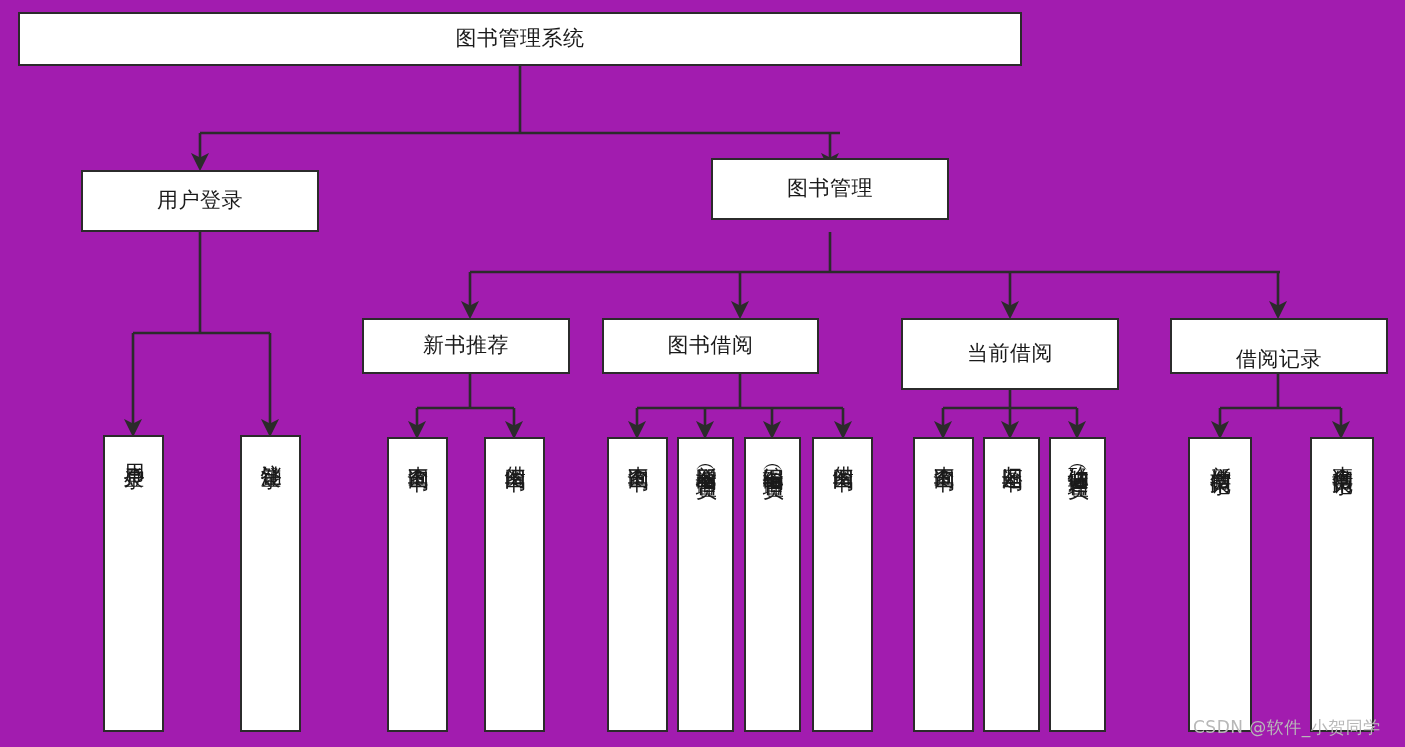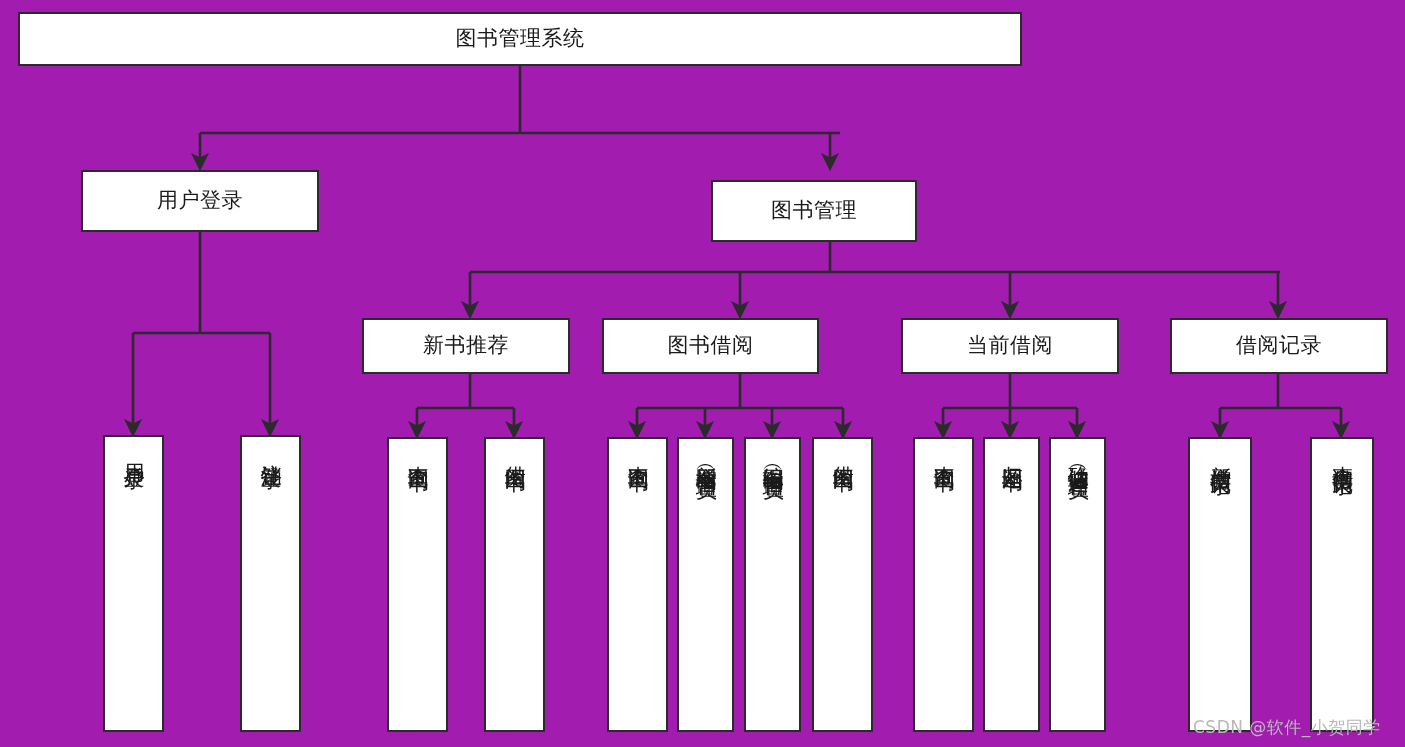--- a/index.html
+++ b/index.html
@@ -140,34 +140,34 @@
     </g>
   </svg>
 
   <div class="node horiz" style="left:18px; top:12px; width:1004px; height:54px;">
     <span class="label">图书管理系统</span>
   </div>
 
   <div class="node horiz" style="left:81px; top:170px; width:238px; height:62px;">
     <span class="label">用户登录</span>
   </div>
-  <div class="node horiz" style="left:711px; top:180px; width:206px; height:62px;">
+  <div class="node horiz" style="left:711px; top:158px; width:238px; height:62px;">
     <span class="label">图书管理</span>
   </div>
 
   <div class="node horiz" style="left:362px; top:318px; width:208px; height:56px;">
     <span class="label">新书推荐</span>
   </div>
   <div class="node horiz" style="left:602px; top:318px; width:217px; height:56px;">
     <span class="label">图书借阅</span>
   </div>
-  <div class="node horiz" style="left:901px; top:318px; width:218px; height:56px;">
+  <div class="node horiz" style="left:901px; top:318px; width:218px; height:72px;">
     <span class="label">当前借阅</span>
   </div>
-  <div class="node horiz" style="left:1170px; top:318px; width:218px; height:56px;">
+  <div class="node horiz" style="left:1170px; top:318px; width:218px; height:56px;align-items:flex-end;">
     <span class="label">借阅记录</span>
   </div>
 
   <div class="node vert" style="left:103px; top:435px; width:61px; height:297px;">
     <span class="label">用户登录</span>
   </div>
   <div class="node vert" style="left:240px; top:435px; width:61px; height:297px;">
     <span class="label">注销登录</span>
   </div>
 

